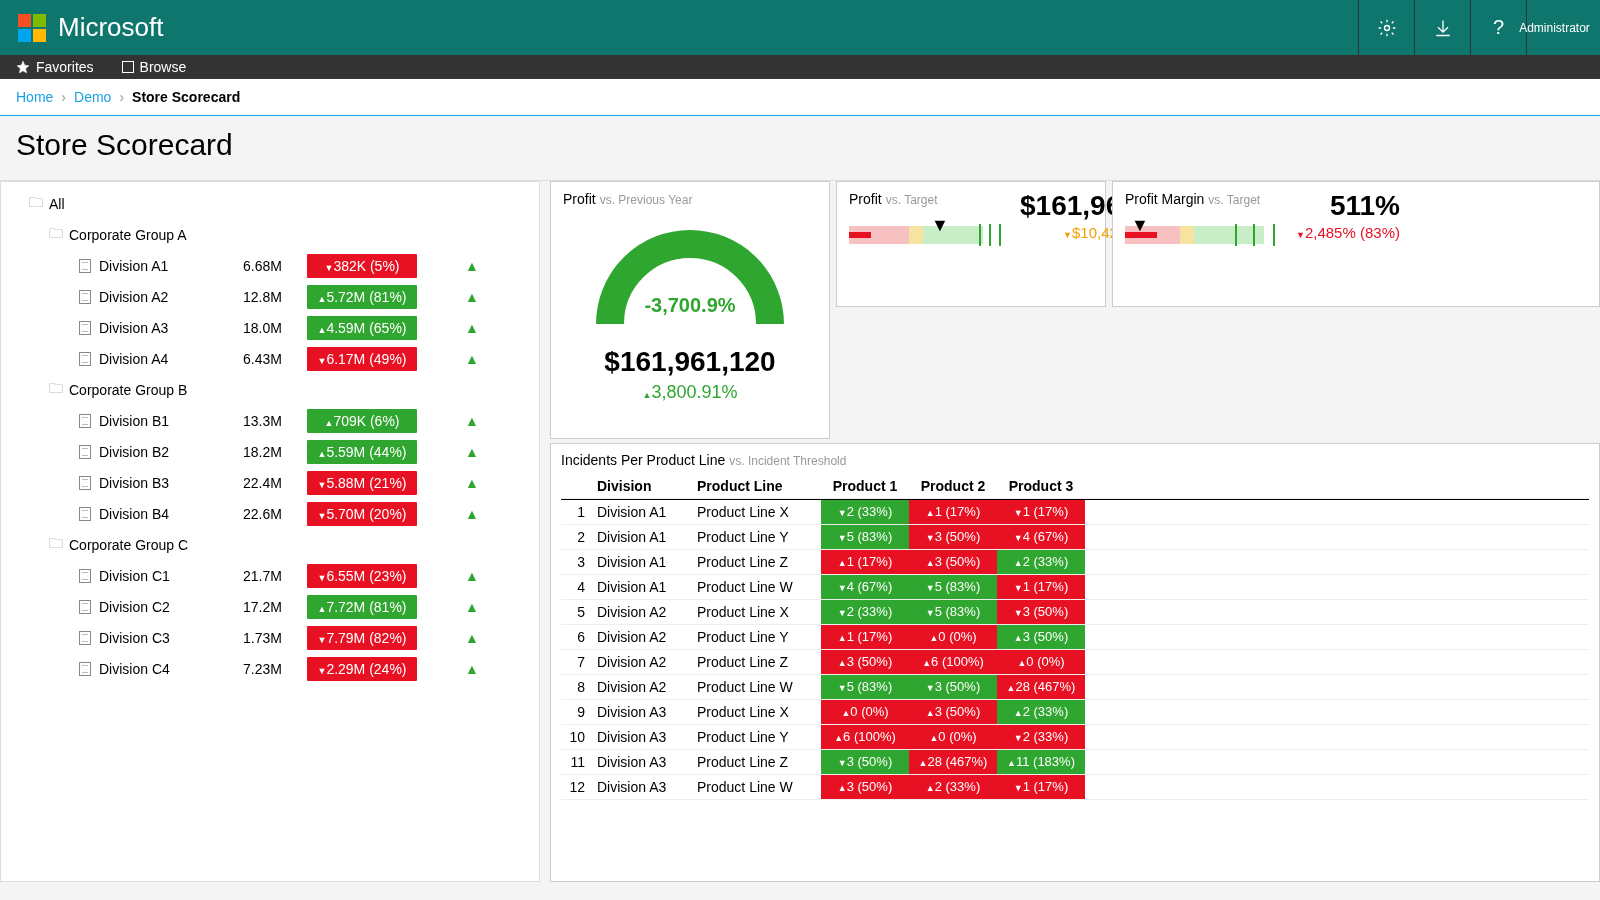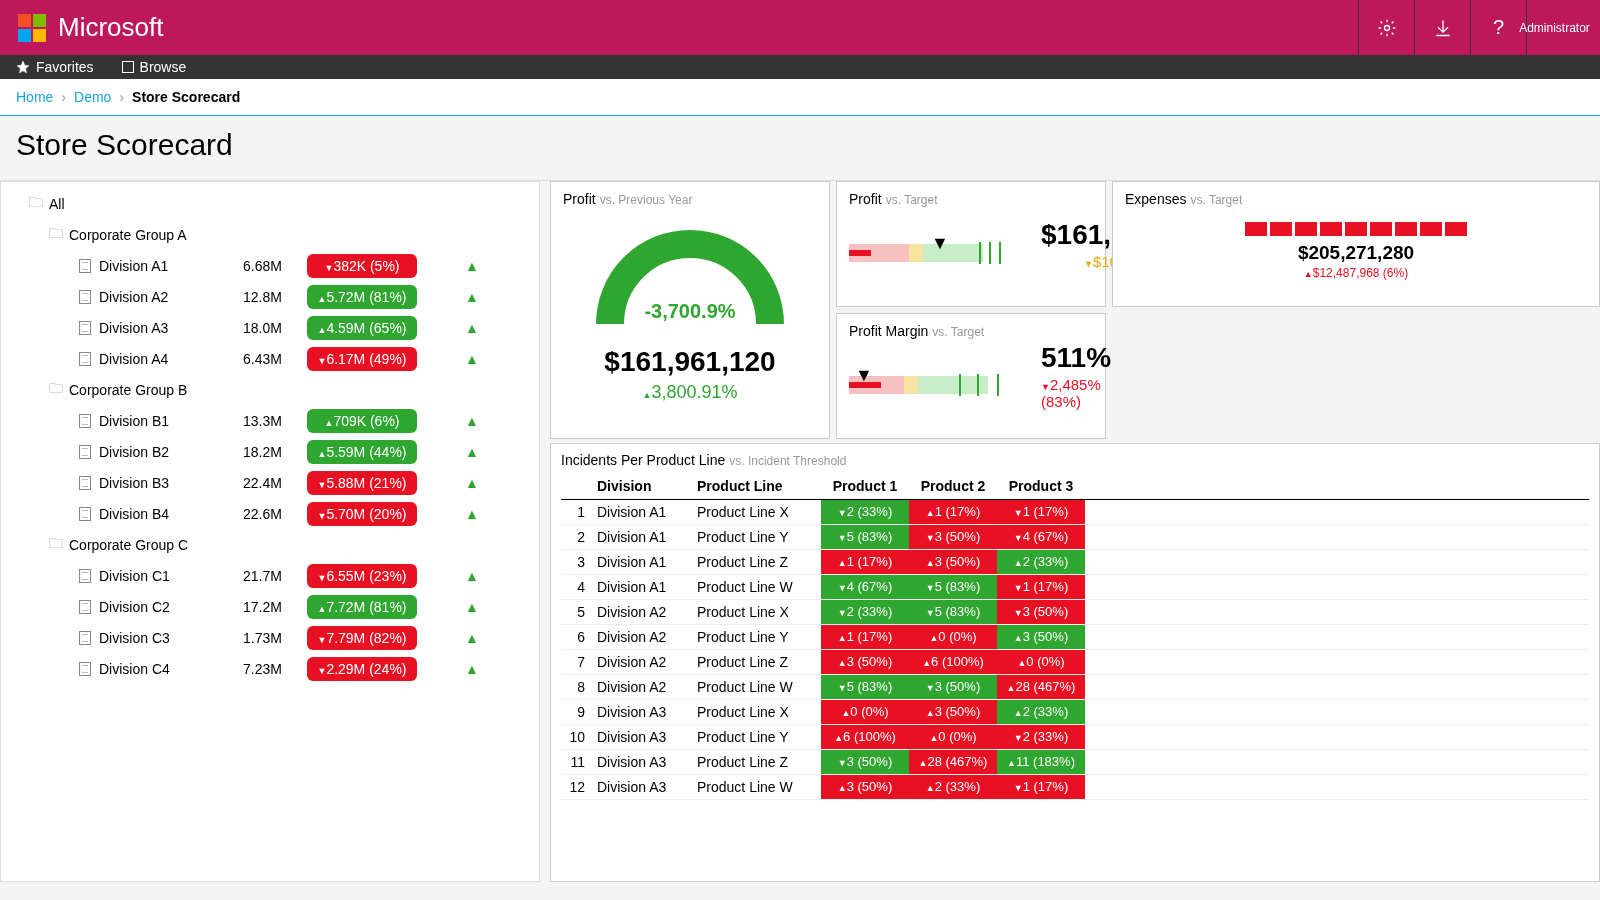--- a/index.html
+++ b/index.html
@@ -1,19 +1,19 @@
 <!DOCTYPE html>
 <html><head>
 <meta charset="utf-8">
 <style>
 * { margin:0; padding:0; box-sizing:border-box; font-family:"Segoe UI",Tahoma,sans-serif; }
 body { background:#f4f4f4; width:1600px; height:900px; overflow:hidden; }
 
 
-.topbar { background:#be185d; color:#fff; height:55px; display:flex; align-items:center; padding:0 18px; }
+.topbar { background:#0f766e; color:#fff; height:55px; display:flex; align-items:center; padding:0 18px; }
 .ms-logo { display:flex; flex-wrap:wrap; width:28px; height:28px; gap:2px; margin-right:12px; }
 .ms-logo div { width:13px; height:13px; }
 .ms-red{background:#f25022}.ms-green{background:#7fba00}.ms-blue{background:#00a4ef}.ms-yellow{background:#ffb900}
 .ms-word { font-size:26px; font-weight:300; }
 .topbar-right{ margin-left:auto; display:flex; align-items:stretch; height:55px; }
 .topbar-right .titem{ display:flex;align-items:center;justify-content:center;width:56px;border-left:1px solid #333;color:#fff;cursor:pointer; }
 .titem svg{width:20px;height:20px;fill:none;stroke:#fff;stroke-width:1.6}
 .admin{padding:0 20px;width:auto;font-size:12px}
 
 .navbar{ background:#333;color:#fff;height:24px;display:flex;align-items:center;padding:0 16px;gap:28px;font-size:14px; }
@@ -33,43 +33,43 @@
 
 .left{ width:540px;background:#fff;border:1px solid #ddd;padding:6px 12px 12px; }
 .panel-title{font-size:15px;padding:4px 0 6px}
 .tree-head{display:grid;grid-template-columns:230px 64px 110px 1fr;font-weight:600;font-size:14px;border-bottom:1px solid #000;padding:4px 0}
 .tree-row{display:grid;grid-template-columns:230px 64px 110px 1fr;align-items:center;font-size:14px;height:31px}
 .tree-label{display:flex;align-items:center;gap:6px}
 .folder-ico{color:#888}
 .page-ico{width:12px;height:14px;border:1px solid #888;margin-left:30px;margin-right:2px;position:relative}
 .page-ico::after{content:"";position:absolute;left:2px;top:2px;right:2px;bottom:2px;border-top:1px solid #bbb;border-bottom:1px solid #bbb}
 .ind-all{padding-left:16px}.ind-grp{padding-left:36px}
-.badge{color:#fff;font-size:14px;padding:4px 6px;text-align:center;border-radius:6px}
+.badge{color:#fff;font-size:14px;padding:4px 6px;text-align:center;border-radius:1px}
 .bg-red{background:#e81123}.bg-green{background:#2fa62f}
 .trend{color:#2fa62f;text-align:center}
 
 
 .right{flex:1;display:flex;flex-direction:column;gap:4px}
 .cards{display:grid;grid-template-columns:280px 270px 1fr;grid-template-rows:126px 126px;gap:6px}
 .card{background:#fff;border:1px solid #ccc;padding:8px 12px;position:relative}
 .card-title{font-size:14px}
 .card-sub{font-size:12px;color:#999;margin-left:4px}
 .gauge-card{grid-row:1 / span 2;display:flex;flex-direction:column;align-items:center}
 .gauge-wrap{position:relative;width:210px;height:110px;margin-top:16px}
 .gauge-svg{width:210px;height:110px}
-.gauge-text{position:absolute;top:76px;left:0;right:0;text-align:center;color:#2fa62f;font-size:20px;font-weight:600}
+.gauge-text{position:absolute;top:70px;left:0;right:0;text-align:center;color:#2fa62f;font-size:20px;font-weight:600}
 .gauge-big{font-size:28px;font-weight:600;margin-top:12px}
 .gauge-delta{color:#2fa62f;font-size:18px;margin-top:4px}
 .segs{display:flex;gap:3px;margin:14px 0 6px;justify-content:center}
 .seg{width:22px;height:14px}
 .seg.g{background:#2fa62f}.seg.r{background:#e81123}
 .card-big{font-size:19px;font-weight:600;text-align:center;margin-top:2px}
 .card-delta{font-size:12px;text-align:center;margin-top:2px}
 .c-green{color:#2fa62f}.c-red{color:#e81123}
-.bullet-card{display:flex;align-items:center;gap:32px}
+.bullet-card{display:flex;gap:11px}
 .bullet{flex:0 0 160px;height:34px;position:relative;margin-top:10px;margin-bottom:10px}
 .bt-r1{position:absolute;left:0;top:8px;width:60px;height:18px;background:#f7c1c1}
 .bt-r2{position:absolute;left:60px;top:8px;width:14px;height:18px;background:#f7e3a0}
 .bt-r3{position:absolute;left:74px;top:8px;width:60px;height:18px;background:#c7eec7}
 .bt-bar{position:absolute;left:0;top:14px;height:6px;background:#e81123}
 .bt-tick{position:absolute;top:6px;width:2px;height:22px;background:#2fa62f}
 .bt-marker{position:absolute;top:-3px;font-size:18px;color:#000}
 .bullet-num{display:flex;flex-direction:column;align-items:flex-end}
 .bullet-big{font-size:28px;font-weight:600}
 .bullet-delta{font-size:15px;margin-top:2px}
@@ -339,36 +339,20 @@
             <div class="bt-tick" style="left:140px"></div>
             <div class="bt-tick" style="left:150px"></div>
           <div class="bt-marker" style="left:82px">▼</div>
         </div>
         <div class="bullet-num">
           <div class="bullet-big">$161,961,120</div>
           <div class="bullet-delta c-orange"><span class="tri">▼</span><span>$10,428,540 (6%)</span></div>
         </div>
       </div>
 
-      <div class="card">
-        <span class="card-title">Expenses</span><span class="card-sub">vs. Target</span>
-        <div class="segs">
-            <div class="seg r"></div>
-            <div class="seg r"></div>
-            <div class="seg r"></div>
-            <div class="seg r"></div>
-            <div class="seg r"></div>
-            <div class="seg r"></div>
-            <div class="seg r"></div>
-            <div class="seg r"></div>
-            <div class="seg r"></div>
-          </div>
-        <div class="card-big">$205,271,280</div>
-        <div class="card-delta c-red"><span class="tri">▲</span><span>$12,487,968 (6%)</span></div>
-      </div>
 
       <div class="card bullet-card">
         <div style="position:absolute;top:8px;left:12px"><span class="card-title">Profit Margin</span><span class="card-sub">vs. Target</span></div>
         <div class="bullet" style="margin-top:28px">
           <div class="bt-r1" style="width:55px"></div>
             <div class="bt-r2" style="left:55px;width:14px"></div>
             <div class="bt-r3" style="left:69px;width:70px"></div>
           <div class="bt-bar" style="width:32px"></div>
           <div class="bt-tick" style="left:110px"></div>
             <div class="bt-tick" style="left:128px"></div>

